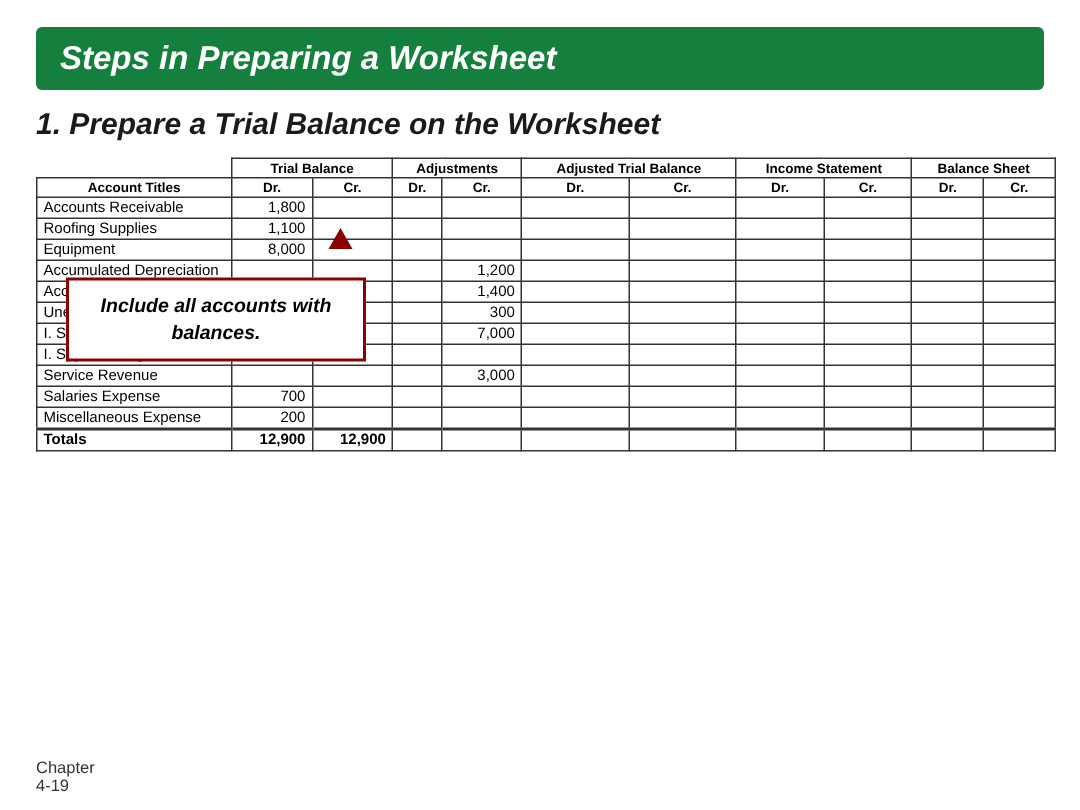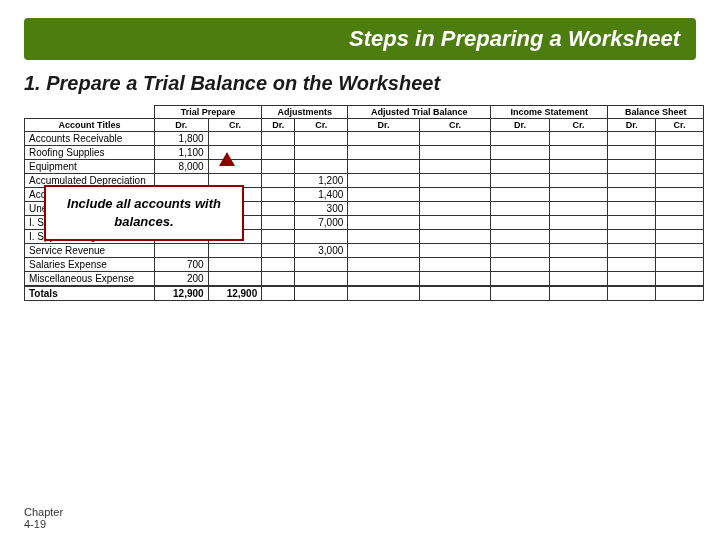--- a/index.html
+++ b/index.html
@@ -14,31 +14,30 @@
 
     .slide {
       width: 720px;
       height: 540px;
       background: #fff;
       padding: 18px 24px;
       position: relative;
     }
 
     .title-bar {
-      background: #4d7c0f;
+      background: #15803d;
       color: #fff;
       font-size: 22px;
       font-weight: bold;
       font-style: italic;
       padding: 8px 16px;
       border-radius: 4px;
       margin-bottom: 12px;
       display: inline-block;
       width: 100%;
-      text-align: right;
     }
 
     .subtitle {
       font-size: 20px;
       font-weight: bold;
       font-style: italic;
       color: #1a1a1a;
       margin-bottom: 10px;
     }
 
@@ -124,21 +123,21 @@
 
   <div class="title-bar">Steps in Preparing a Worksheet</div>
 
   <div class="subtitle">1. Prepare a Trial Balance on the Worksheet</div>
 
   <div class="worksheet-area">
     <table class="worksheet-table">
       <thead>
         <tr>
           <th class="label-col no-border"></th>
-          <th colspan="2">Trial Prepare</th>
+          <th colspan="2">Trial Balance</th>
           <th colspan="2">Adjustments</th>
           <th colspan="2">Adjusted Trial Balance</th>
           <th colspan="2">Income Statement</th>
           <th colspan="2">Balance Sheet</th>
         </tr>
         <tr>
           <th class="label-col">Account Titles</th>
           <th>Dr.</th>
           <th>Cr.</th>
           <th>Dr.</th>

